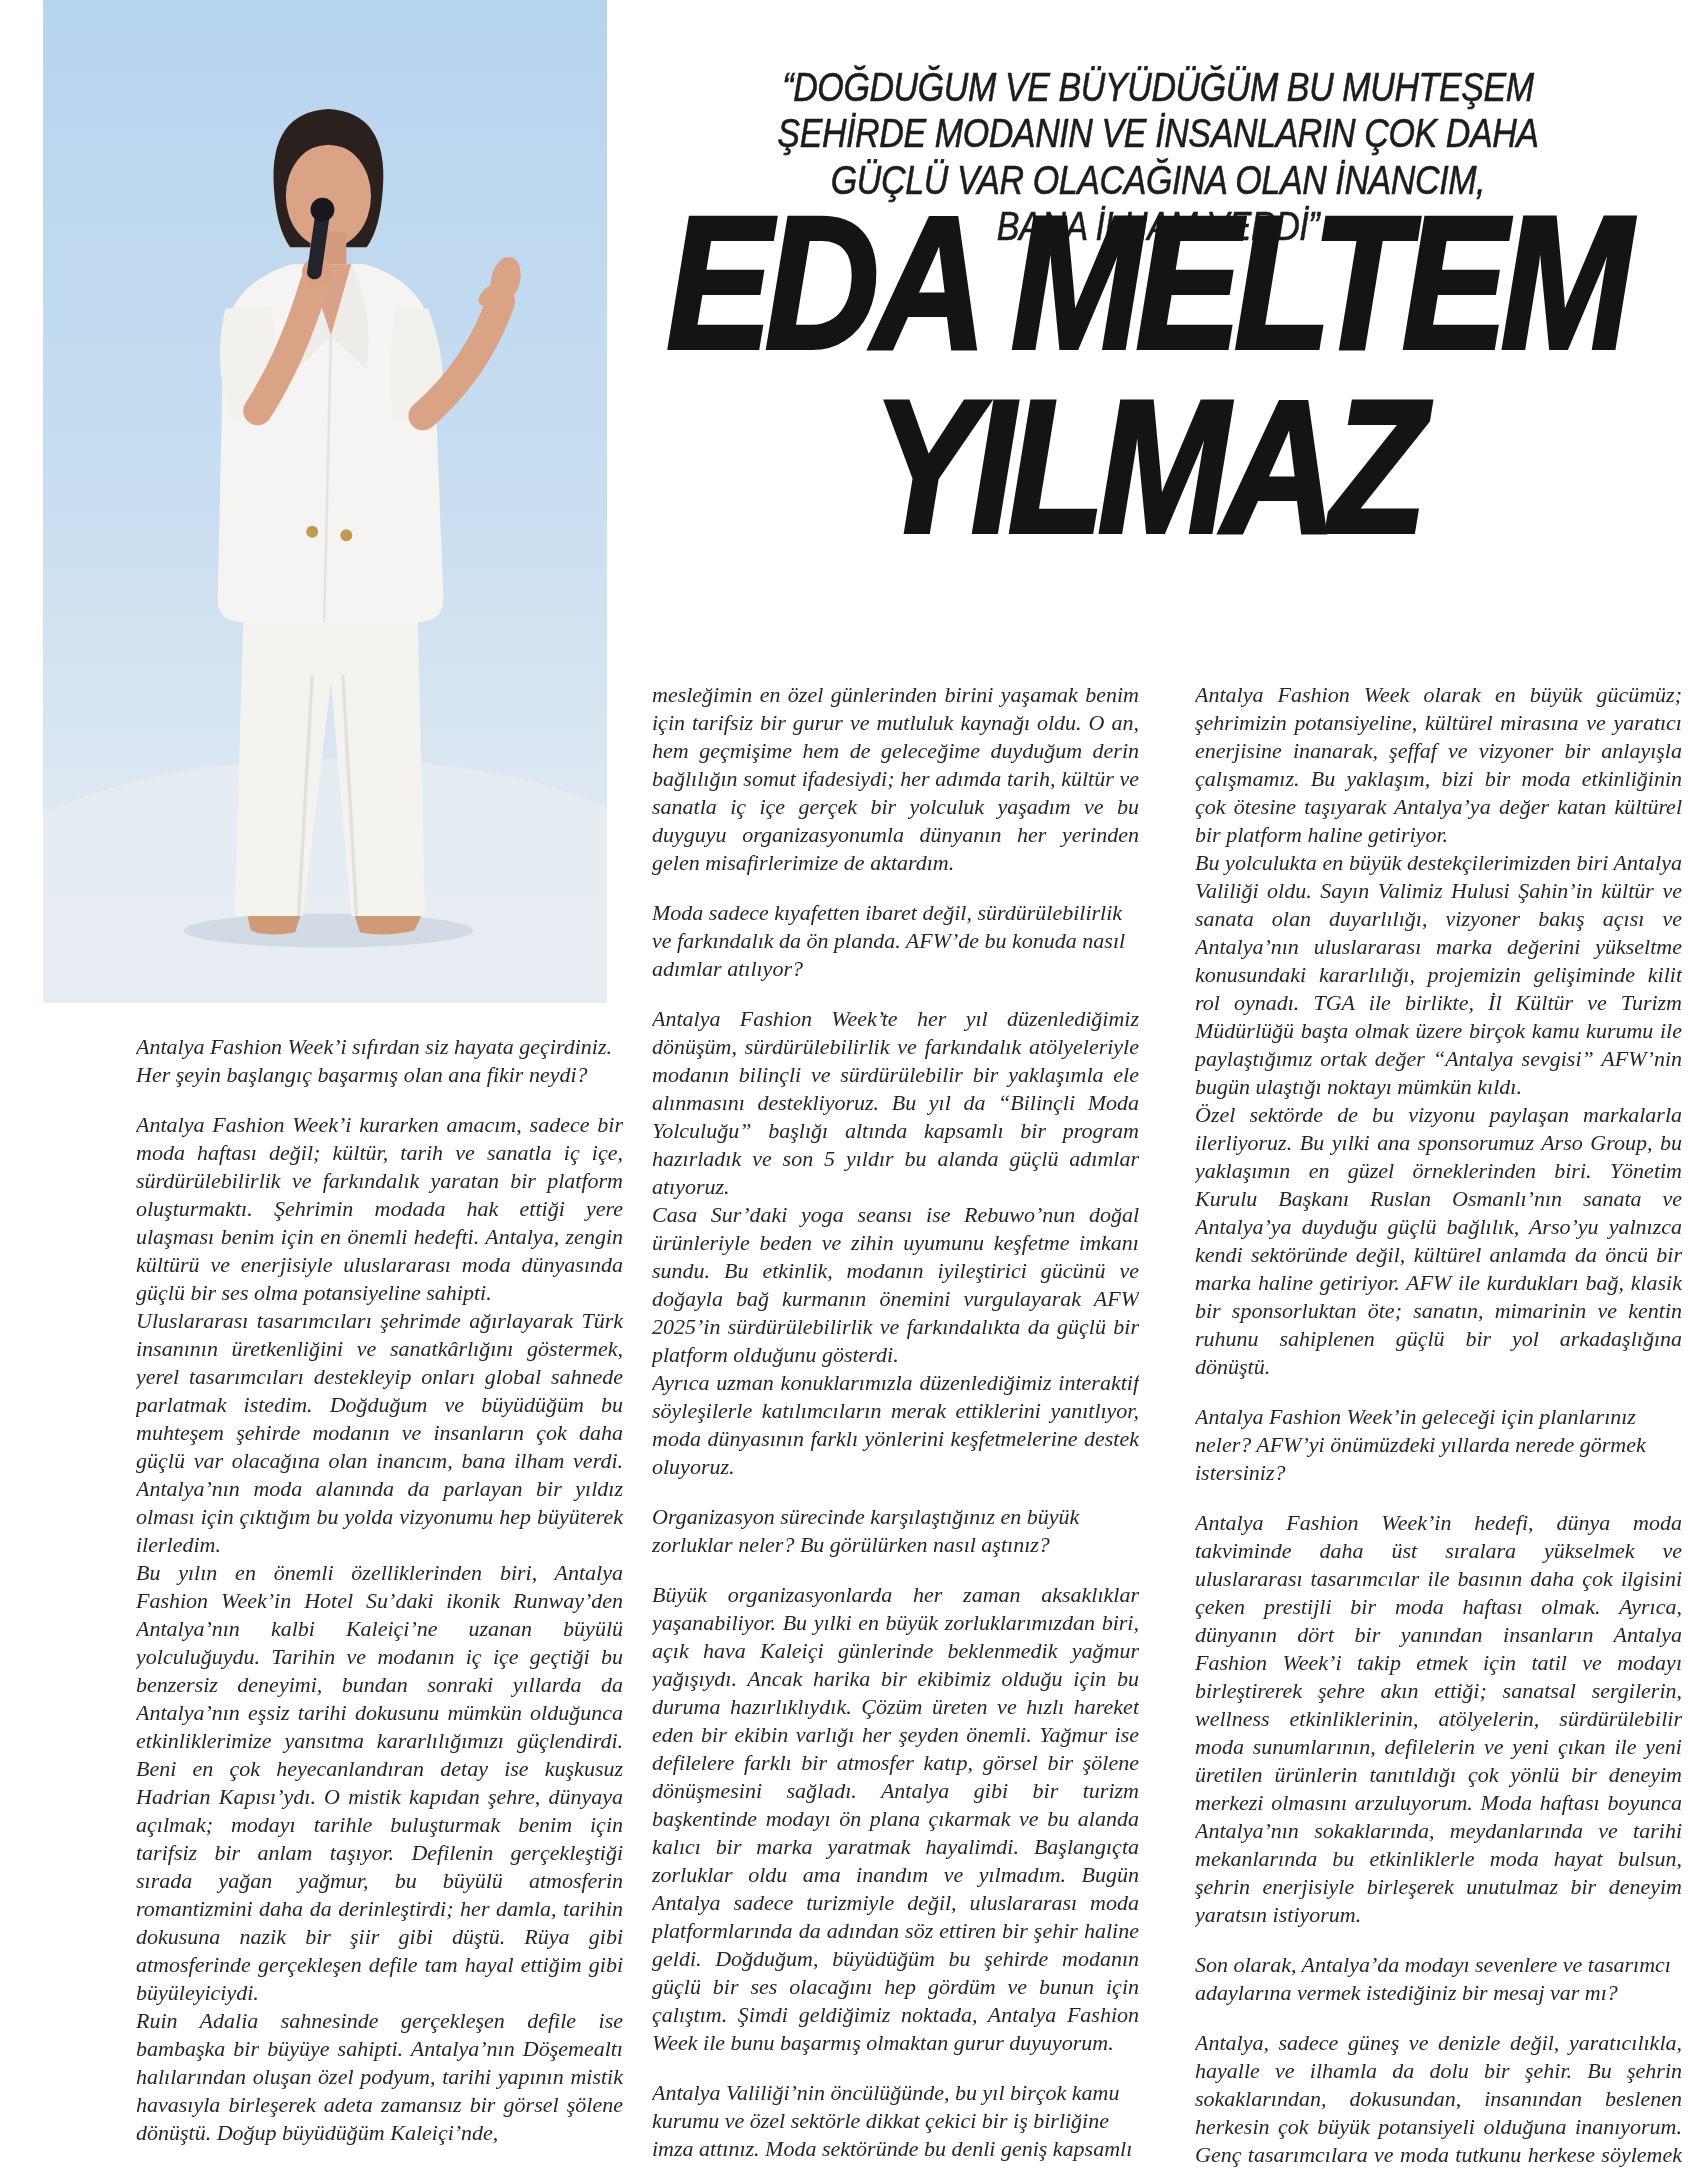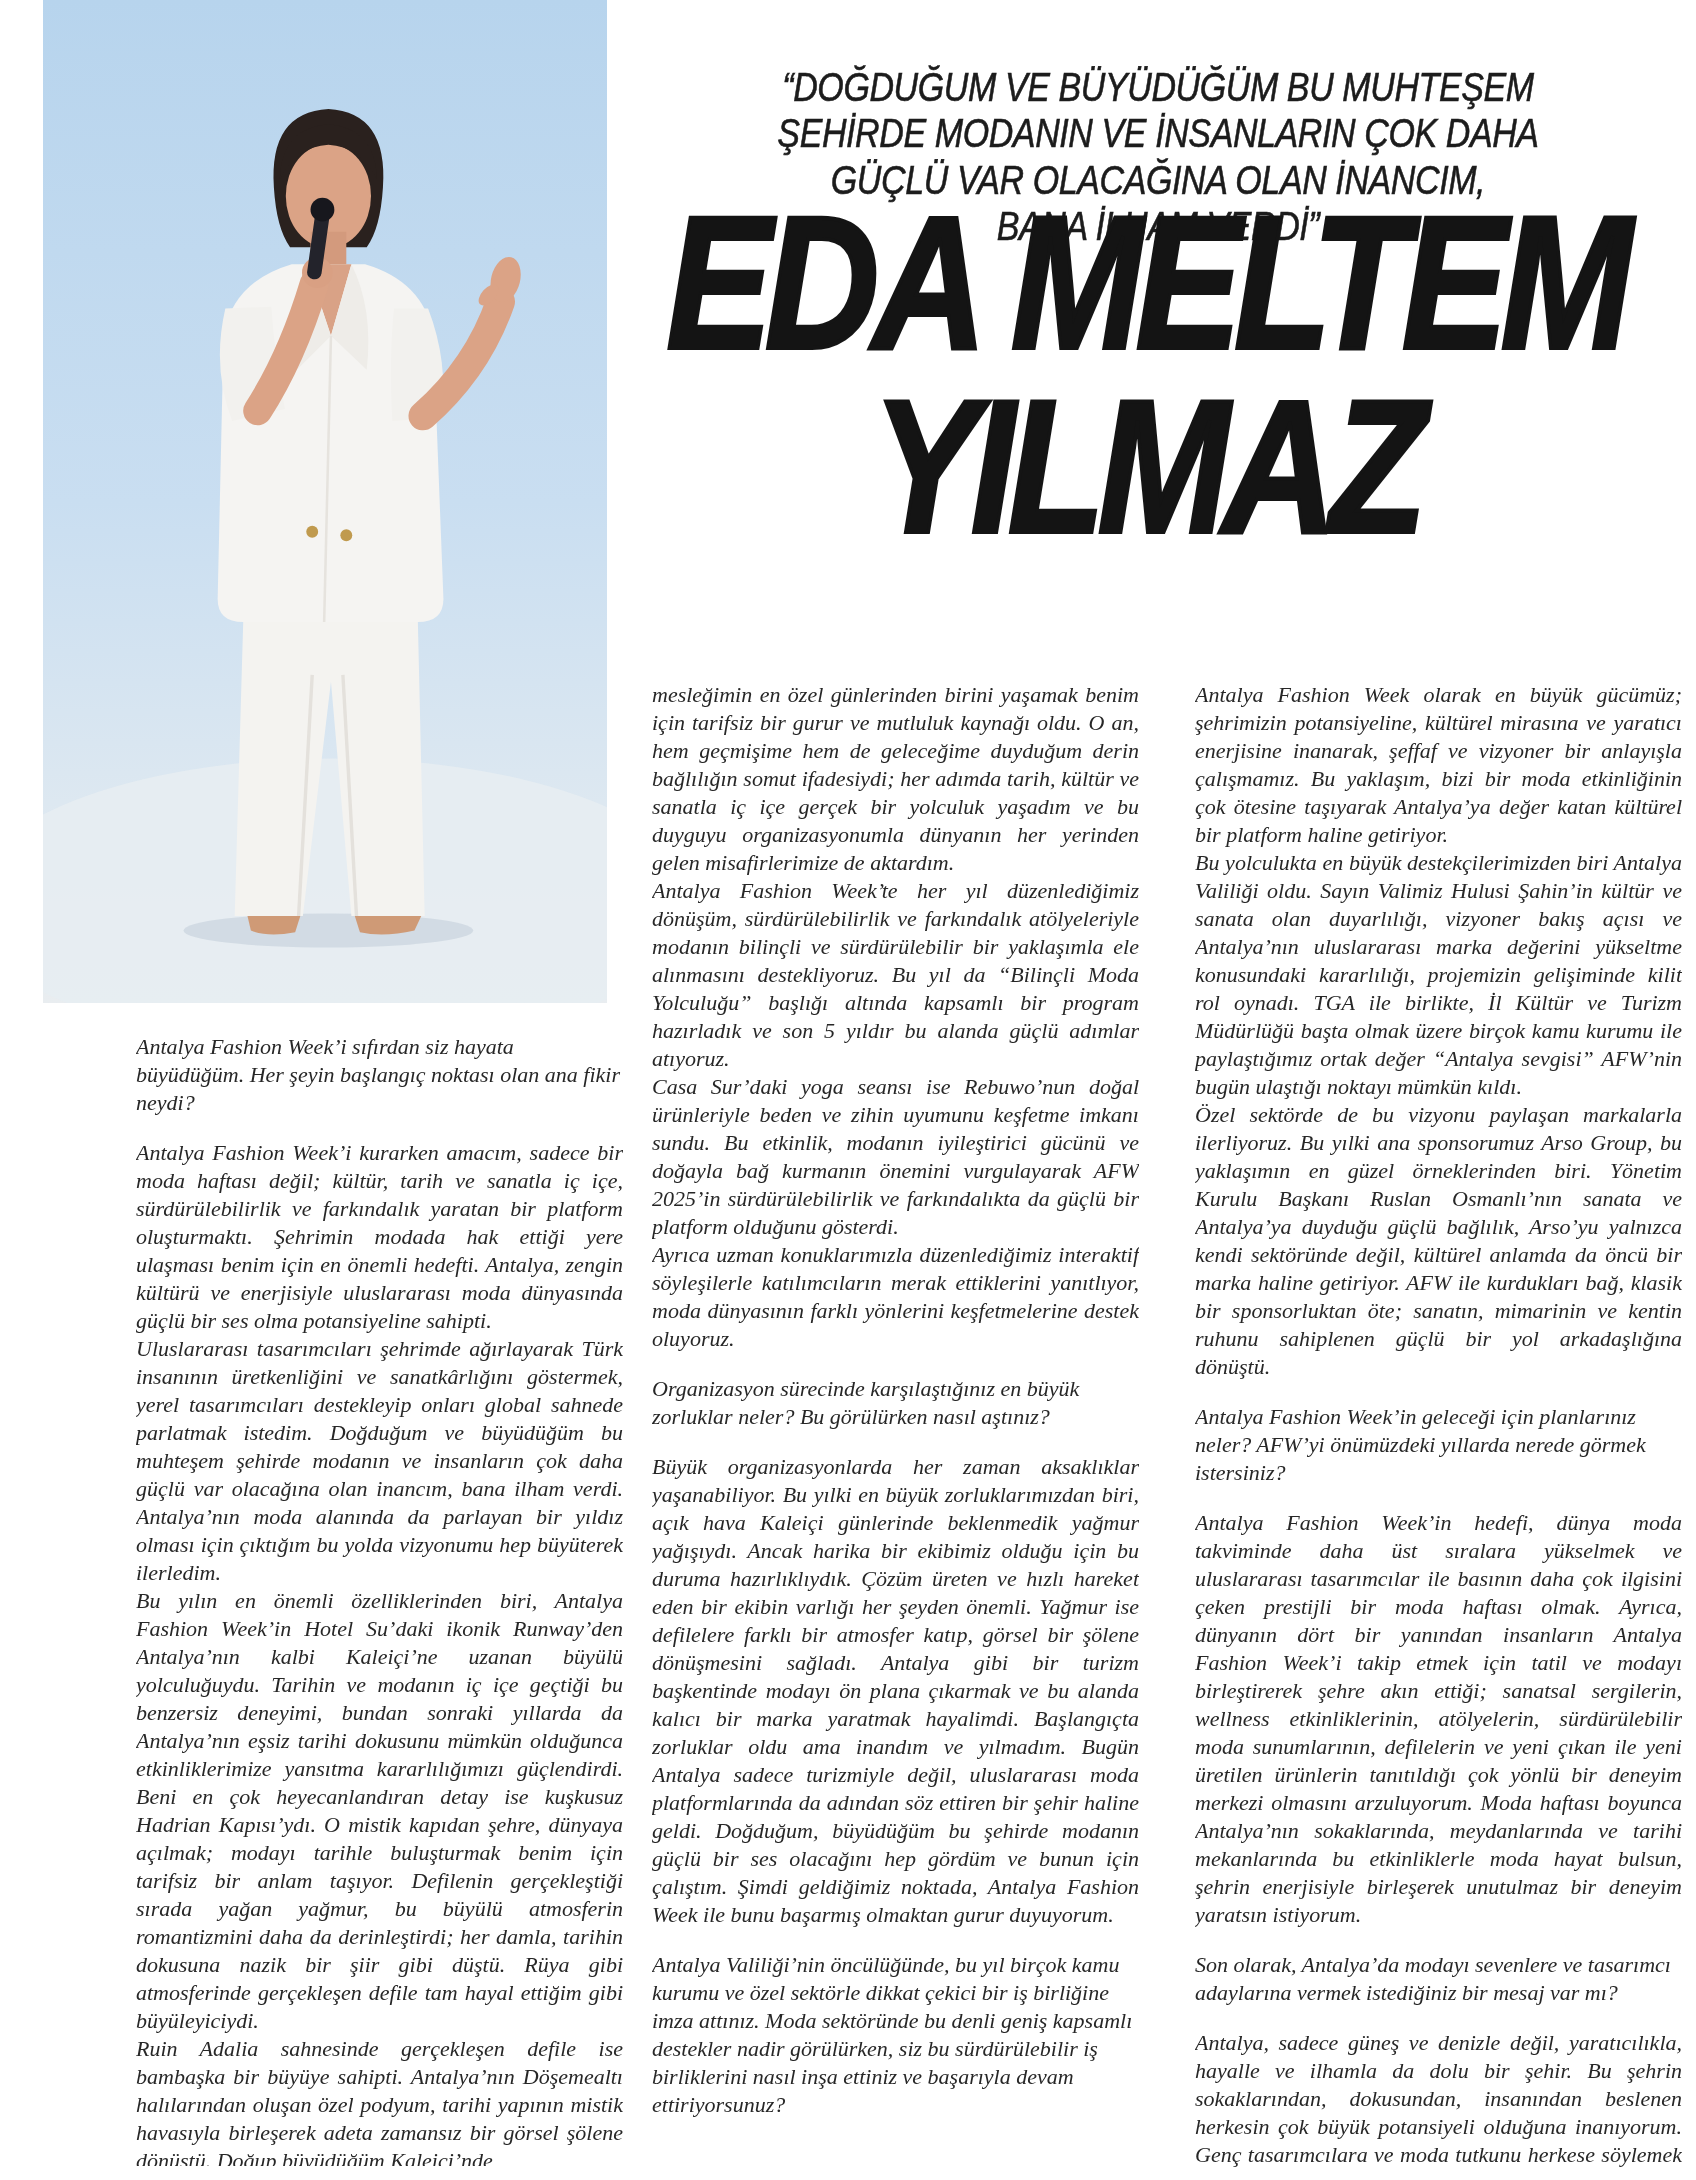--- a/index.html
+++ b/index.html
@@ -124,28 +124,29 @@
       <div class="qline">GÜÇLÜ VAR OLACAĞINA OLAN İNANCIM,</div>
       <div class="qline">BANA İLHAM VERDİ”</div>
     </div>
 
   <div class="title">
     <div>EDA MELTEM</div>
     <div>YILMAZ</div>
   </div>
 
   <div class="col col1">
-      <p class="question">Antalya Fashion Week’i sıfırdan siz hayata büyüdüğüm. Her şeyin başlangıç noktası olan ana fikir neydi?</p>
+      <p class="question">Antalya Fashion Week’i sıfırdan siz hayata geçirdiniz. Her şeyin başlangıç başarmış olan ana fikir neydi?</p>
       <p class="answer">Antalya Fashion Week’i kurarken amacım, sadece bir moda haftası değil; kültür, tarih ve sanatla iç içe, sürdürülebilirlik ve farkındalık yaratan bir platform oluşturmaktı. Şehrimin modada hak ettiği yere ulaşması benim için en önemli hedefti. Antalya, zengin kültürü ve enerjisiyle uluslararası moda dünyasında güçlü bir ses olma potansiyeline sahipti.</p>
       <p class="answer">Uluslararası tasarımcıları şehrimde ağırlayarak Türk insanının üretkenliğini ve sanatkârlığını göstermek, yerel tasarımcıları destekleyip onları global sahnede parlatmak istedim. Doğduğum ve büyüdüğüm bu muhteşem şehirde modanın ve insanların çok daha güçlü var olacağına olan inancım, bana ilham verdi. Antalya’nın moda alanında da parlayan bir yıldız olması için çıktığım bu yolda vizyonumu hep büyüterek ilerledim.</p>
       <p class="answer">Bu yılın en önemli özelliklerinden biri, Antalya Fashion Week’in Hotel Su’daki ikonik Runway’den Antalya’nın kalbi Kaleiçi’ne uzanan büyülü yolculuğuydu. Tarihin ve modanın iç içe geçtiği bu benzersiz deneyimi, bundan sonraki yıllarda da Antalya’nın eşsiz tarihi dokusunu mümkün olduğunca etkinliklerimize yansıtma kararlılığımızı güçlendirdi. Beni en çok heyecanlandıran detay ise kuşkusuz Hadrian Kapısı’ydı. O mistik kapıdan şehre, dünyaya açılmak; modayı tarihle buluşturmak benim için tarifsiz bir anlam taşıyor. Defilenin gerçekleştiği sırada yağan yağmur, bu büyülü atmosferin romantizmini daha da derinleştirdi; her damla, tarihin dokusuna nazik bir şiir gibi düştü. Rüya gibi atmosferinde gerçekleşen defile tam hayal ettiğim gibi büyüleyiciydi.</p>
       <p class="answer">Ruin Adalia sahnesinde gerçekleşen defile ise bambaşka bir büyüye sahipti. Antalya’nın Döşemealtı halılarından oluşan özel podyum, tarihi yapının mistik havasıyla birleşerek adeta zamansız bir görsel şölene dönüştü. Doğup büyüdüğüm Kaleiçi’nde,</p>
     </div>
   <div class="col col2">
       <p class="answer">mesleğimin en özel günlerinden birini yaşamak benim için tarifsiz bir gurur ve mutluluk kaynağı oldu. O an, hem geçmişime hem de geleceğime duyduğum derin bağlılığın somut ifadesiydi; her adımda tarih, kültür ve sanatla iç içe gerçek bir yolculuk yaşadım ve bu duyguyu organizasyonumla dünyanın her yerinden gelen misafirlerimize de aktardım.</p>
+      <p class="question">Moda sadece kıyafetten ibaret değil, sürdürülebilirlik ve farkındalık da ön planda. AFW’de bu konuda nasıl adımlar atılıyor?</p>
       <p class="answer">Antalya Fashion Week’te her yıl düzenlediğimiz dönüşüm, sürdürülebilirlik ve farkındalık atölyeleriyle modanın bilinçli ve sürdürülebilir bir yaklaşımla ele alınmasını destekliyoruz. Bu yıl da “Bilinçli Moda Yolculuğu” başlığı altında kapsamlı bir program hazırladık ve son 5 yıldır bu alanda güçlü adımlar atıyoruz.</p>
       <p class="answer">Casa Sur’daki yoga seansı ise Rebuwo’nun doğal ürünleriyle beden ve zihin uyumunu keşfetme imkanı sundu. Bu etkinlik, modanın iyileştirici gücünü ve doğayla bağ kurmanın önemini vurgulayarak AFW 2025’in sürdürülebilirlik ve farkındalıkta da güçlü bir platform olduğunu gösterdi.</p>
       <p class="answer">Ayrıca uzman konuklarımızla düzenlediğimiz interaktif söyleşilerle katılımcıların merak ettiklerini yanıtlıyor, moda dünyasının farklı yönlerini keşfetmelerine destek oluyoruz.</p>
       <p class="question">Organizasyon sürecinde karşılaştığınız en büyük zorluklar neler? Bu görülürken nasıl aştınız?</p>
       <p class="answer">Büyük organizasyonlarda her zaman aksaklıklar yaşanabiliyor. Bu yılki en büyük zorluklarımızdan biri, açık hava Kaleiçi günlerinde beklenmedik yağmur yağışıydı. Ancak harika bir ekibimiz olduğu için bu duruma hazırlıklıydık. Çözüm üreten ve hızlı hareket eden bir ekibin varlığı her şeyden önemli. Yağmur ise defilelere farklı bir atmosfer katıp, görsel bir şölene dönüşmesini sağladı. Antalya gibi bir turizm başkentinde modayı ön plana çıkarmak ve bu alanda kalıcı bir marka yaratmak hayalimdi. Başlangıçta zorluklar oldu ama inandım ve yılmadım. Bugün Antalya sadece turizmiyle değil, uluslararası moda platformlarında da adından söz ettiren bir şehir haline geldi. Doğduğum, büyüdüğüm bu şehirde modanın güçlü bir ses olacağını hep gördüm ve bunun için çalıştım. Şimdi geldiğimiz noktada, Antalya Fashion Week ile bunu başarmış olmaktan gurur duyuyorum.</p>
       <p class="question">Antalya Valiliği’nin öncülüğünde, bu yıl birçok kamu kurumu ve özel sektörle dikkat çekici bir iş birliğine imza attınız. Moda sektöründe bu denli geniş kapsamlı destekler nadir görülürken, siz bu sürdürülebilir iş birliklerini nasıl inşa ettiniz ve başarıyla devam ettiriyorsunuz?</p>
     </div>
   <div class="col col3">
       <p class="answer">Antalya Fashion Week olarak en büyük gücümüz; şehrimizin potansiyeline, kültürel mirasına ve yaratıcı enerjisine inanarak, şeffaf ve vizyoner bir anlayışla çalışmamız. Bu yaklaşım, bizi bir moda etkinliğinin çok ötesine taşıyarak Antalya’ya değer katan kültürel bir platform haline getiriyor.</p>
       <p class="answer">Bu yolculukta en büyük destekçilerimizden biri Antalya Valiliği oldu. Sayın Valimiz Hulusi Şahin’in kültür ve sanata olan duyarlılığı, vizyoner bakış açısı ve Antalya’nın uluslararası marka değerini yükseltme konusundaki kararlılığı, projemizin gelişiminde kilit rol oynadı. TGA ile birlikte, İl Kültür ve Turizm Müdürlüğü başta olmak üzere birçok kamu kurumu ile paylaştığımız ortak değer “Antalya sevgisi” AFW’nin bugün ulaştığı noktayı mümkün kıldı.</p>

